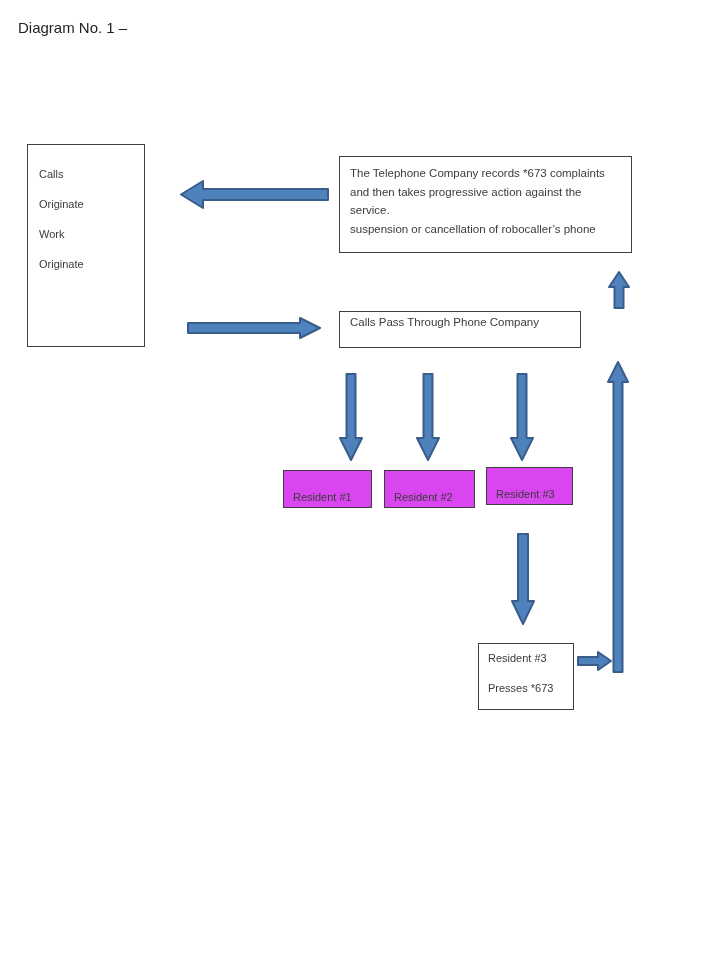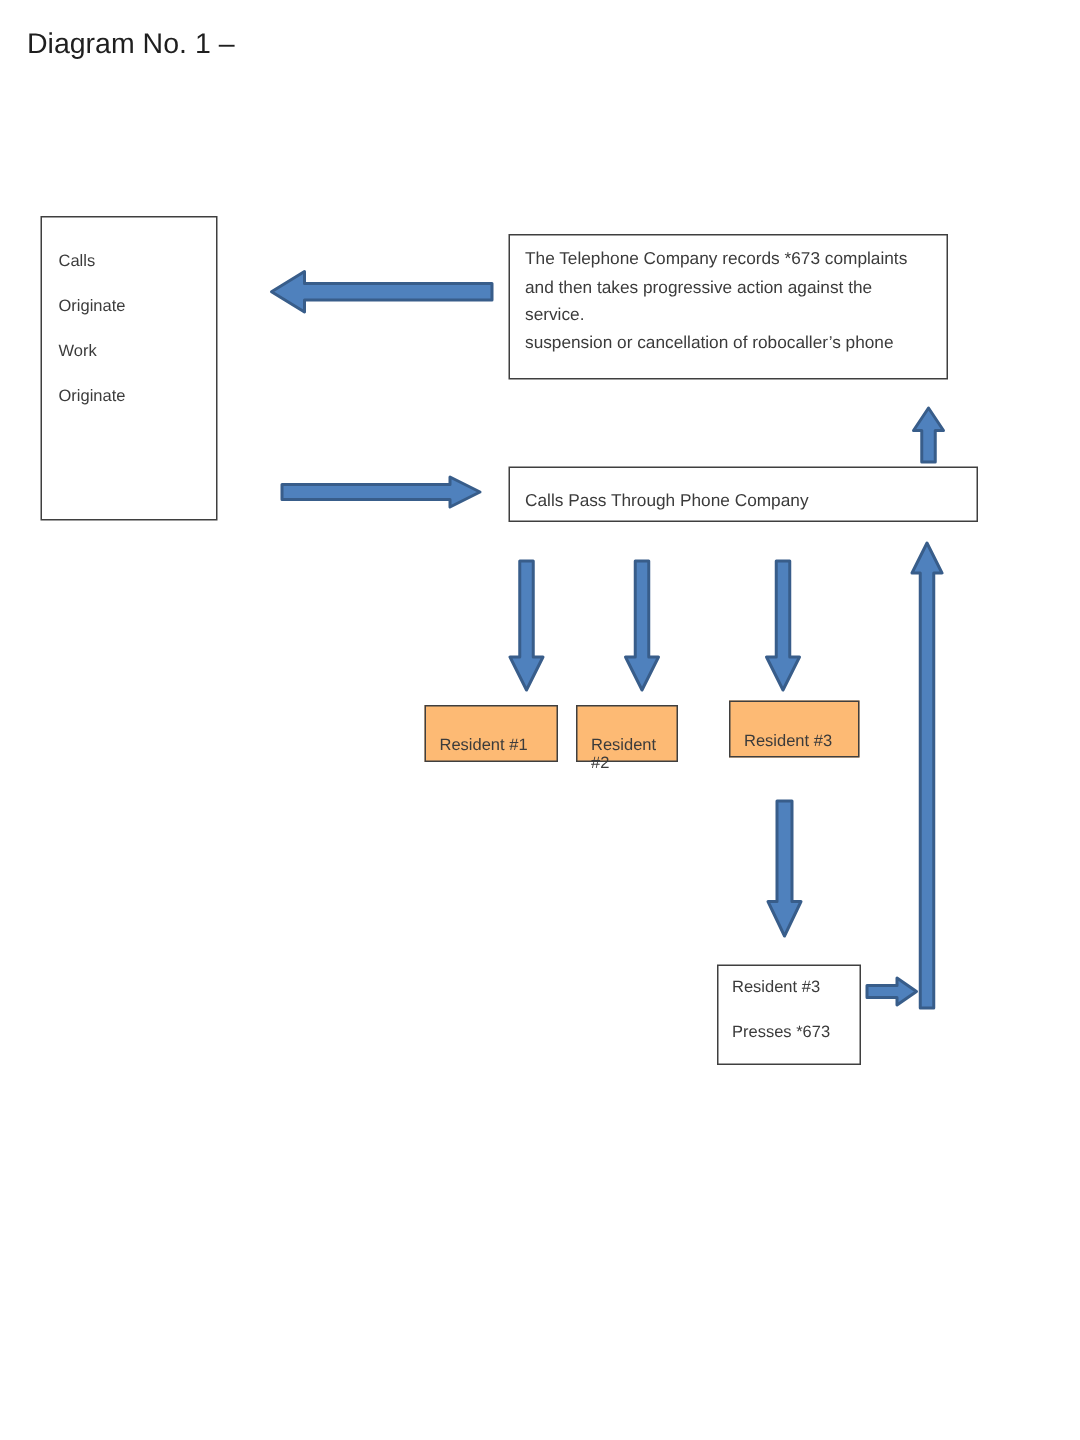--- a/index.html
+++ b/index.html
@@ -19,21 +19,21 @@
     width:720px;
     height:960px;
     background:var(--bg);
     overflow:hidden;
     margin:0 auto;
   }
   .title{
     position:absolute;
     left:18px;
     color:#1f1f1f;
-    font-size:19px;
+    font-size:15px;
     font-weight:400;
     margin:0;
     white-space:nowrap;
   }
   .title.line1{top:19px;}
   .title.line2{top:57px;}
   .box{
     position:absolute;
     border:1px solid var(--box-border);
     background:#ffffff;
@@ -47,35 +47,35 @@
     font-size:11px;
   }
   .robocaller-box p{margin:0 0 18px 0; line-height:12px;}
   .telco-box{
     left:339px; top:156px; width:293px; height:97px;
     padding:7px 0 0 10px;
     font-size:11.5px;
   }
   .telco-box p{line-height:18.5px;}
   .passthrough-box{
-    left:339px; top:311px; width:313px; height:37px;
-    padding:16px 0 0 10px;
+    left:339px; top:311px; width:242px; height:37px;
+    padding:4px 0 0 10px;
     font-size:11.5px;
   }
   .resident-box{
     position:absolute;
     border:1px solid var(--box-border);
-    background:#fdba74;
+    background:#d946ef;
     color:var(--text);
     box-sizing:border-box;
     font-size:11px;
     padding:9px 0 0 9px;
   }
   .resident-1{left:283px; top:470px; width:89px; height:38px;}
-  .resident-2{left:384px; top:470px; width:68px; height:38px;}
+  .resident-2{left:384px; top:470px; width:91px; height:38px;}
   .resident-3{left:486px; top:467px; width:87px; height:38px;}
   .presses-box{
     left:478px; top:643px; width:96px; height:67px;
     padding:8px 0 0 9px;
     font-size:11px;
   }
   .presses-box p{margin:0 0 18px 0; line-height:12px;}
   .arrow-layer{
     position:absolute;
     left:0; top:0;

